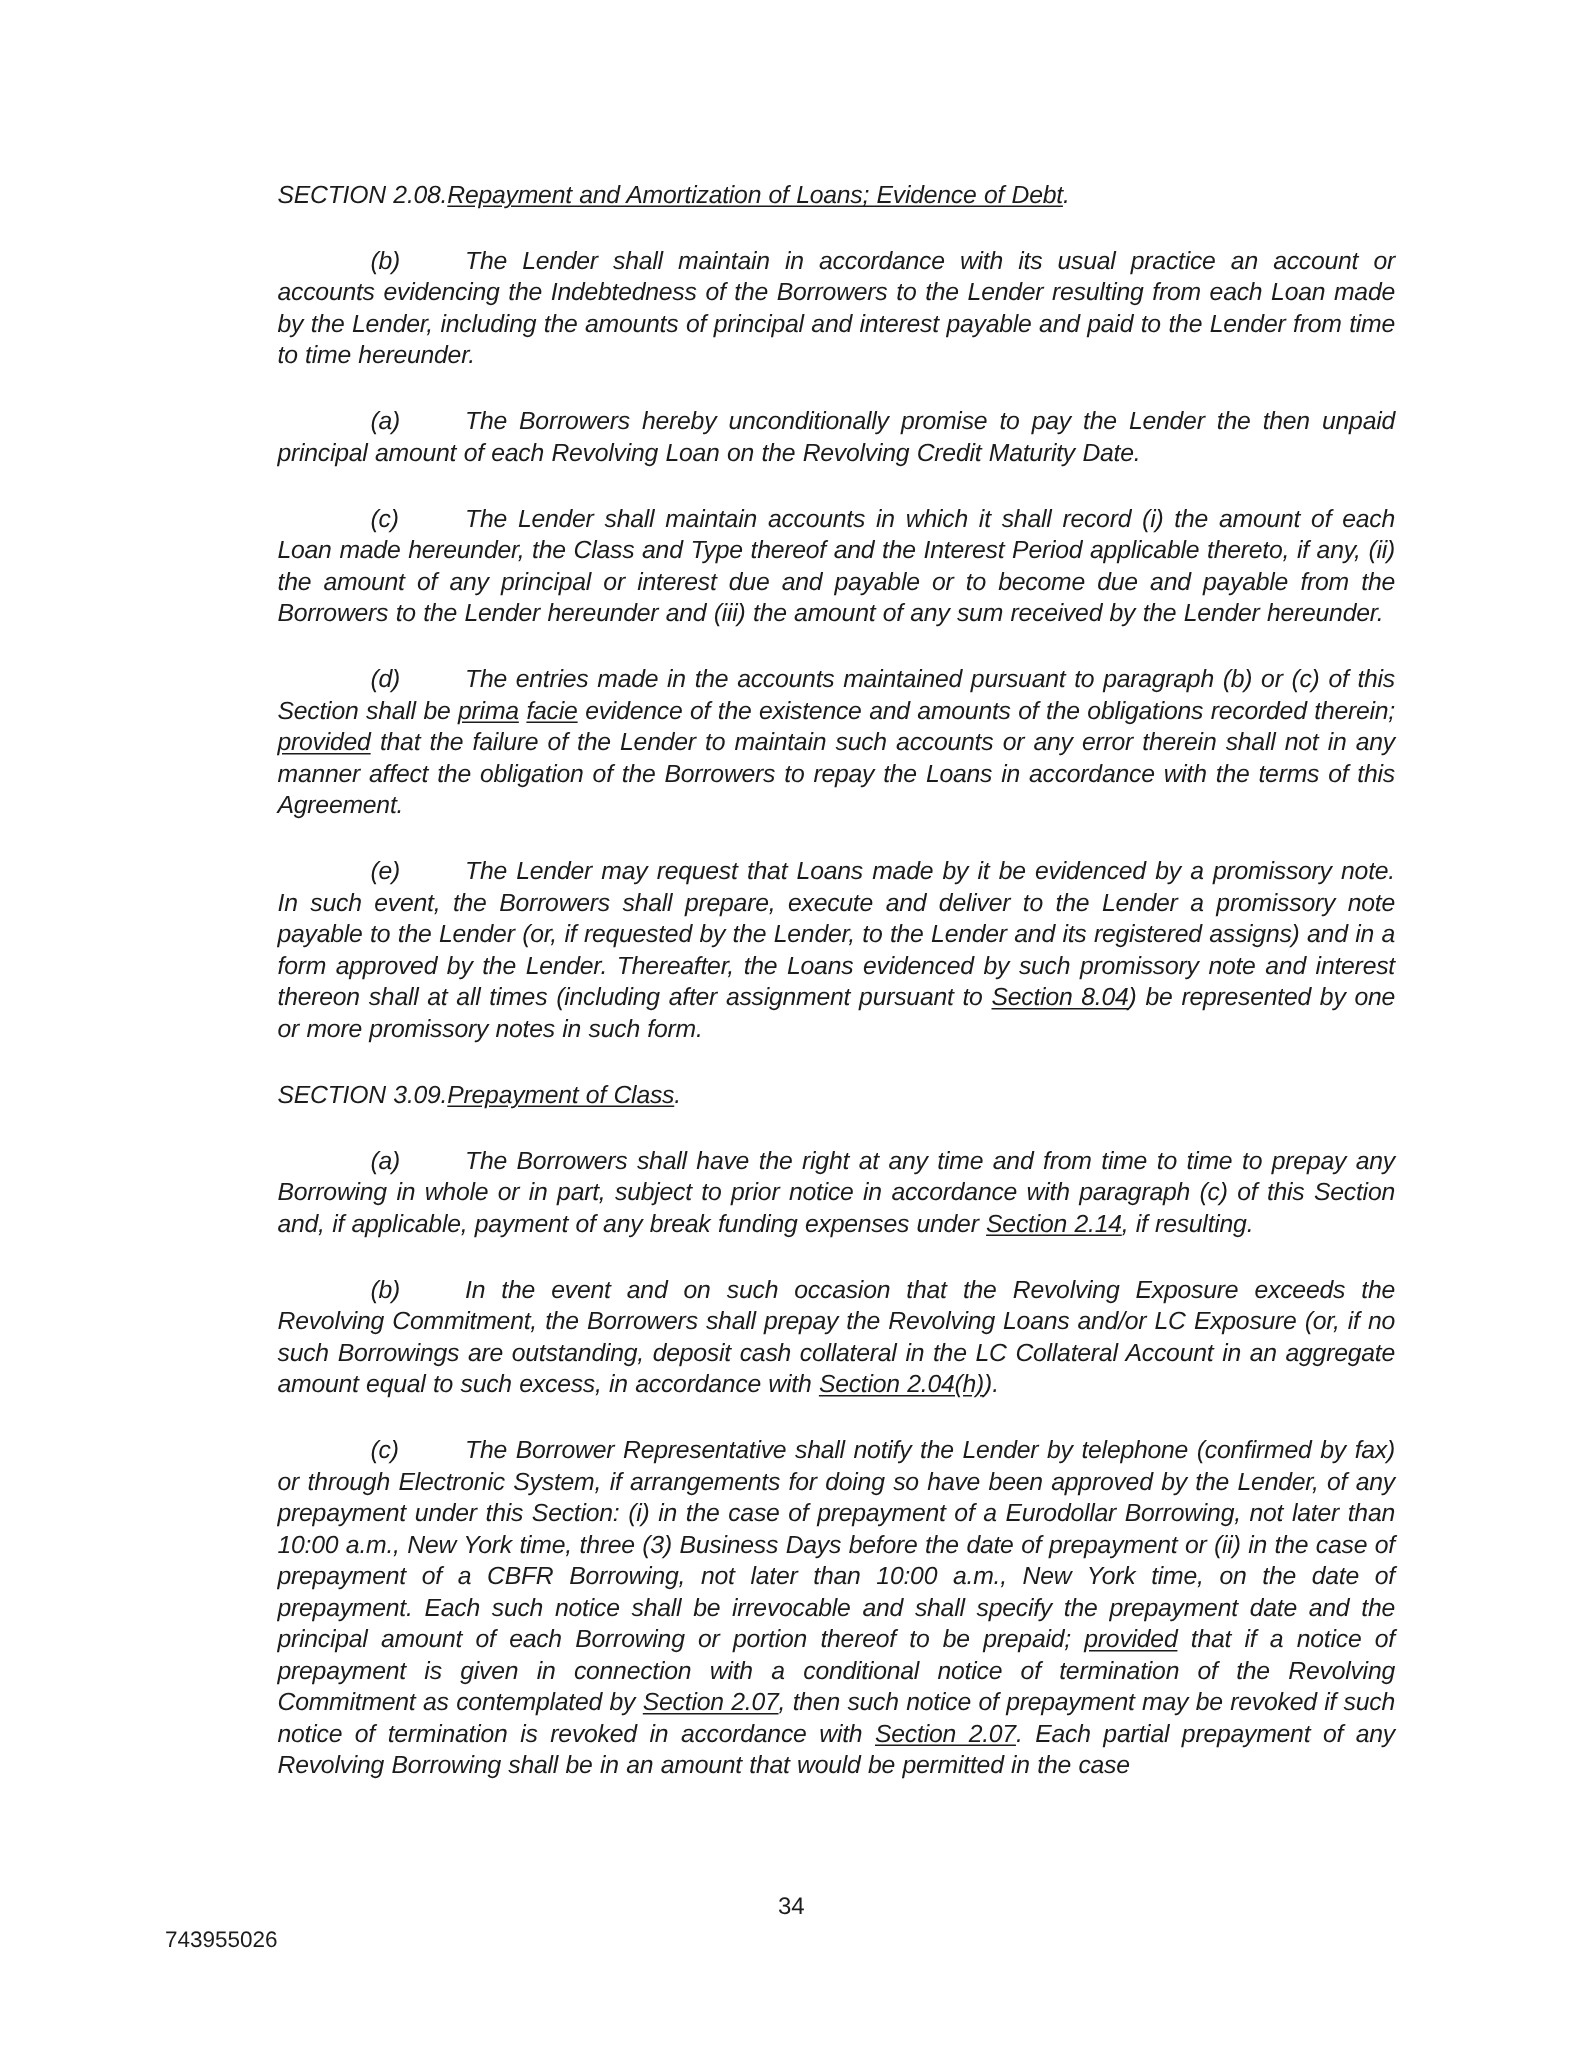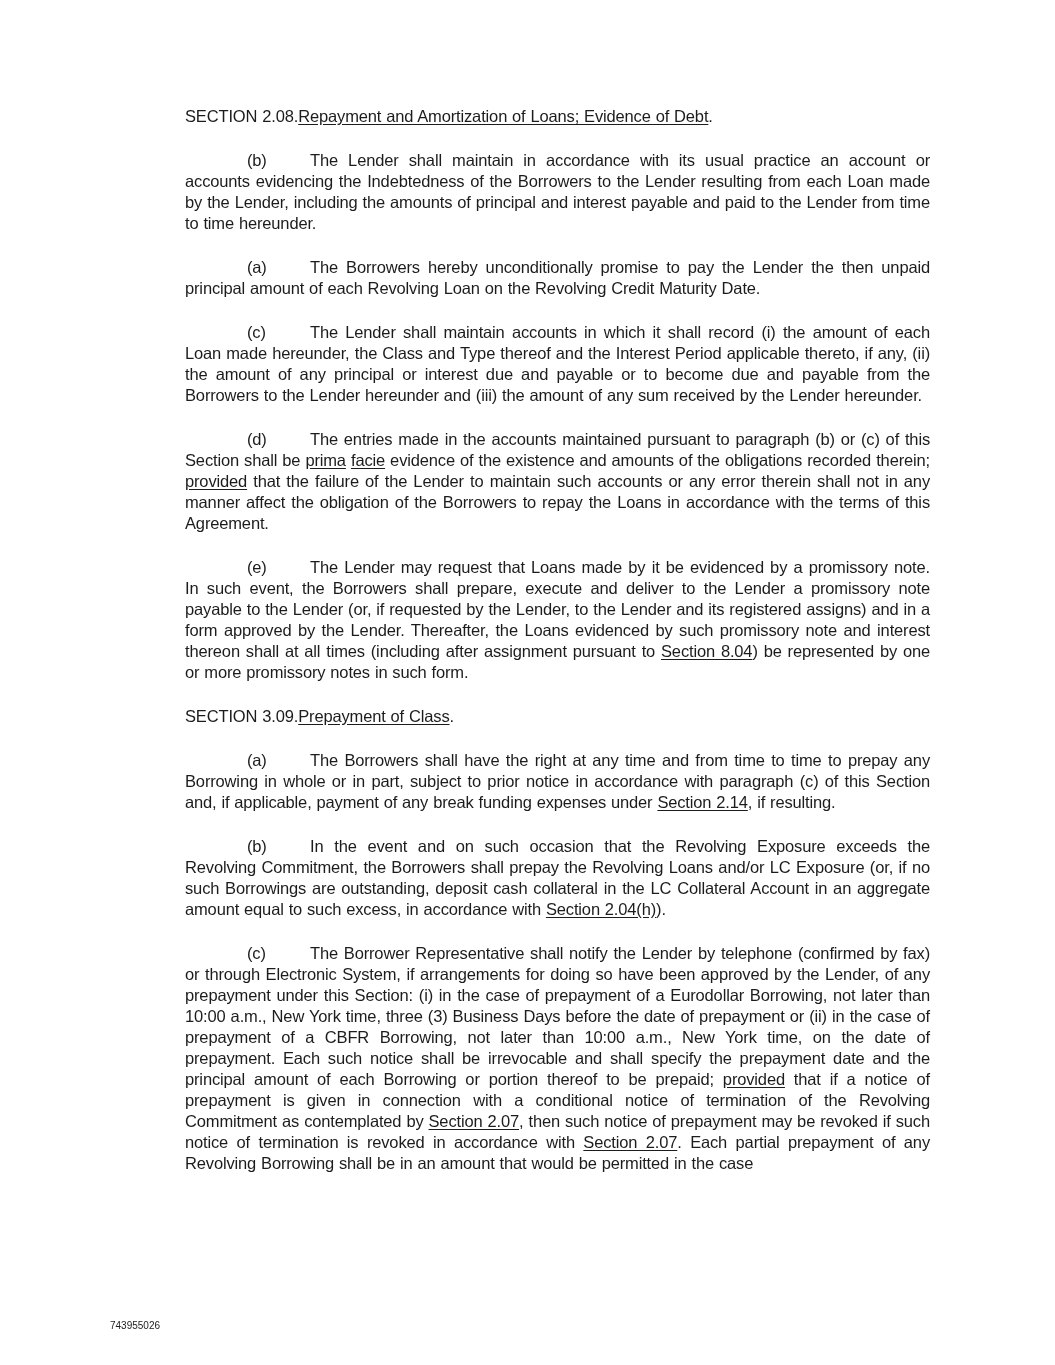--- a/index.html
+++ b/index.html
@@ -12,22 +12,23 @@
     width: 1055px;
     height: 1365px;
     background: #ffffff;
     font-family: "Liberation Sans", sans-serif;
     color: #1c1c1c;
     overflow: hidden;
   }
   .text-block {
     position: absolute;
     left: 185px;
-    top: 106px;
+    top: 120px;
     width: 745px;
+    font-style: italic;
   }
   .text-block p {
     margin: 0 0 23px 0;
     font-size: 16.5px;
     line-height: 21px;
     text-align: justify;
     letter-spacing: -0.15px;
     word-spacing: 0.5px;
   }
   p.heading {
@@ -49,37 +50,38 @@
     position: absolute;
     top: 1261px;
     left: 0;
     width: 100%;
     text-align: center;
     font-size: 16px;
     line-height: 21px;
   }
   .footer-doc-number {
     position: absolute;
-    top: 1318px;
+    top: 1286px;
     left: 110px;
-    font-size: 10px;
+    font-size: 15px;
     line-height: 16px;
   }
 </style>
 </head>
 <body>
 
 <div class="page">
   <main class="text-block">
     <p class="heading"><span>SECTION 2.08.</span><span class="u">Repayment and Amortization of Loans; Evidence of Debt</span><span>.</span></p>
     <p class="para"><span class="marker">(b)</span><span>The Lender shall maintain in accordance with its usual practice an account or accounts evidencing the Indebtedness of the Borrowers to the Lender resulting from each Loan made by the Lender, including the amounts of principal and interest payable and paid to the Lender from time to time hereunder.</span></p>
     <p class="para"><span class="marker">(a)</span><span>The Borrowers hereby unconditionally promise to pay the Lender the then unpaid principal amount of each Revolving Loan on the Revolving Credit Maturity Date.</span></p>
     <p class="para"><span class="marker">(c)</span><span>The Lender shall maintain accounts in which it shall record (i) the amount of each Loan made hereunder, the Class and Type thereof and the Interest Period applicable thereto, if any, (ii) the amount of any principal or interest due and payable or to become due and payable from the Borrowers to the Lender hereunder and (iii) the amount of any sum received by the Lender hereunder.</span></p>
     <p class="para"><span class="marker">(d)</span><span>The entries made in the accounts maintained pursuant to paragraph (b) or (c) of this Section shall be </span><span class="u">prima</span><span> </span><span class="u">facie</span><span> evidence of the existence and amounts of the obligations recorded therein; </span><span class="u">provided</span><span> that the failure of the Lender to maintain such accounts or any error therein shall not in any manner affect the obligation of the Borrowers to repay the Loans in accordance with the terms of this Agreement.</span></p>
     <p class="para"><span class="marker">(e)</span><span>The Lender may request that Loans made by it be evidenced by a promissory note. In such event, the Borrowers shall prepare, execute and deliver to the Lender a promissory note payable to the Lender (or, if requested by the Lender, to the Lender and its registered assigns) and in a form approved by the Lender.  Thereafter, the Loans evidenced by such promissory note and interest thereon shall at all times (including after assignment pursuant to </span><span class="u">Section 8.04</span><span>) be represented by one or more promissory notes in such form.</span></p>
     <p class="heading"><span>SECTION 3.09.</span><span class="u">Prepayment of Class</span><span>.</span></p>
     <p class="para"><span class="marker">(a)</span><span>The Borrowers shall have the right at any time and from time to time to prepay any Borrowing in whole or in part, subject to prior notice in accordance with paragraph (c) of this Section and, if applicable, payment of any break funding expenses under </span><span class="u">Section 2.14</span><span>, if resulting.</span></p>
     <p class="para"><span class="marker">(b)</span><span>In the event and on such occasion that the Revolving Exposure exceeds the Revolving Commitment, the Borrowers shall prepay the Revolving Loans and/or LC Exposure (or, if no such Borrowings are outstanding, deposit cash collateral in the LC Collateral Account in an aggregate amount equal to such excess, in accordance with </span><span class="u">Section 2.04(h)</span><span>).</span></p>
     <p class="para"><span class="marker">(c)</span><span>The Borrower Representative shall notify the Lender by telephone (confirmed by fax) or through Electronic System, if arrangements for doing so have been approved by the Lender, of any prepayment under this Section:  (i) in the case of prepayment of a Eurodollar Borrowing, not later than 10:00 a.m., New York time, three (3) Business Days before the date of prepayment or (ii) in the case of prepayment of a CBFR Borrowing, not later than 10:00 a.m., New York time, on the date of prepayment.  Each such notice shall be irrevocable and shall specify the prepayment date and the principal amount of each Borrowing or portion thereof to be prepaid; </span><span class="u">provided</span><span> that if a notice of prepayment is given in connection with a conditional notice of termination of the Revolving Commitment as contemplated by </span><span class="u">Section 2.07</span><span>, then such notice of prepayment may be revoked if such notice of termination is revoked in accordance with </span><span class="u">Section 2.07</span><span>.  Each partial prepayment of any Revolving Borrowing shall be in an amount that would be permitted in the case</span></p>
   </main>
 
+  <div class="footer-page-number">34</div>
   <div class="footer-doc-number">743955026</div>
 </div>
 
 </body></html>

